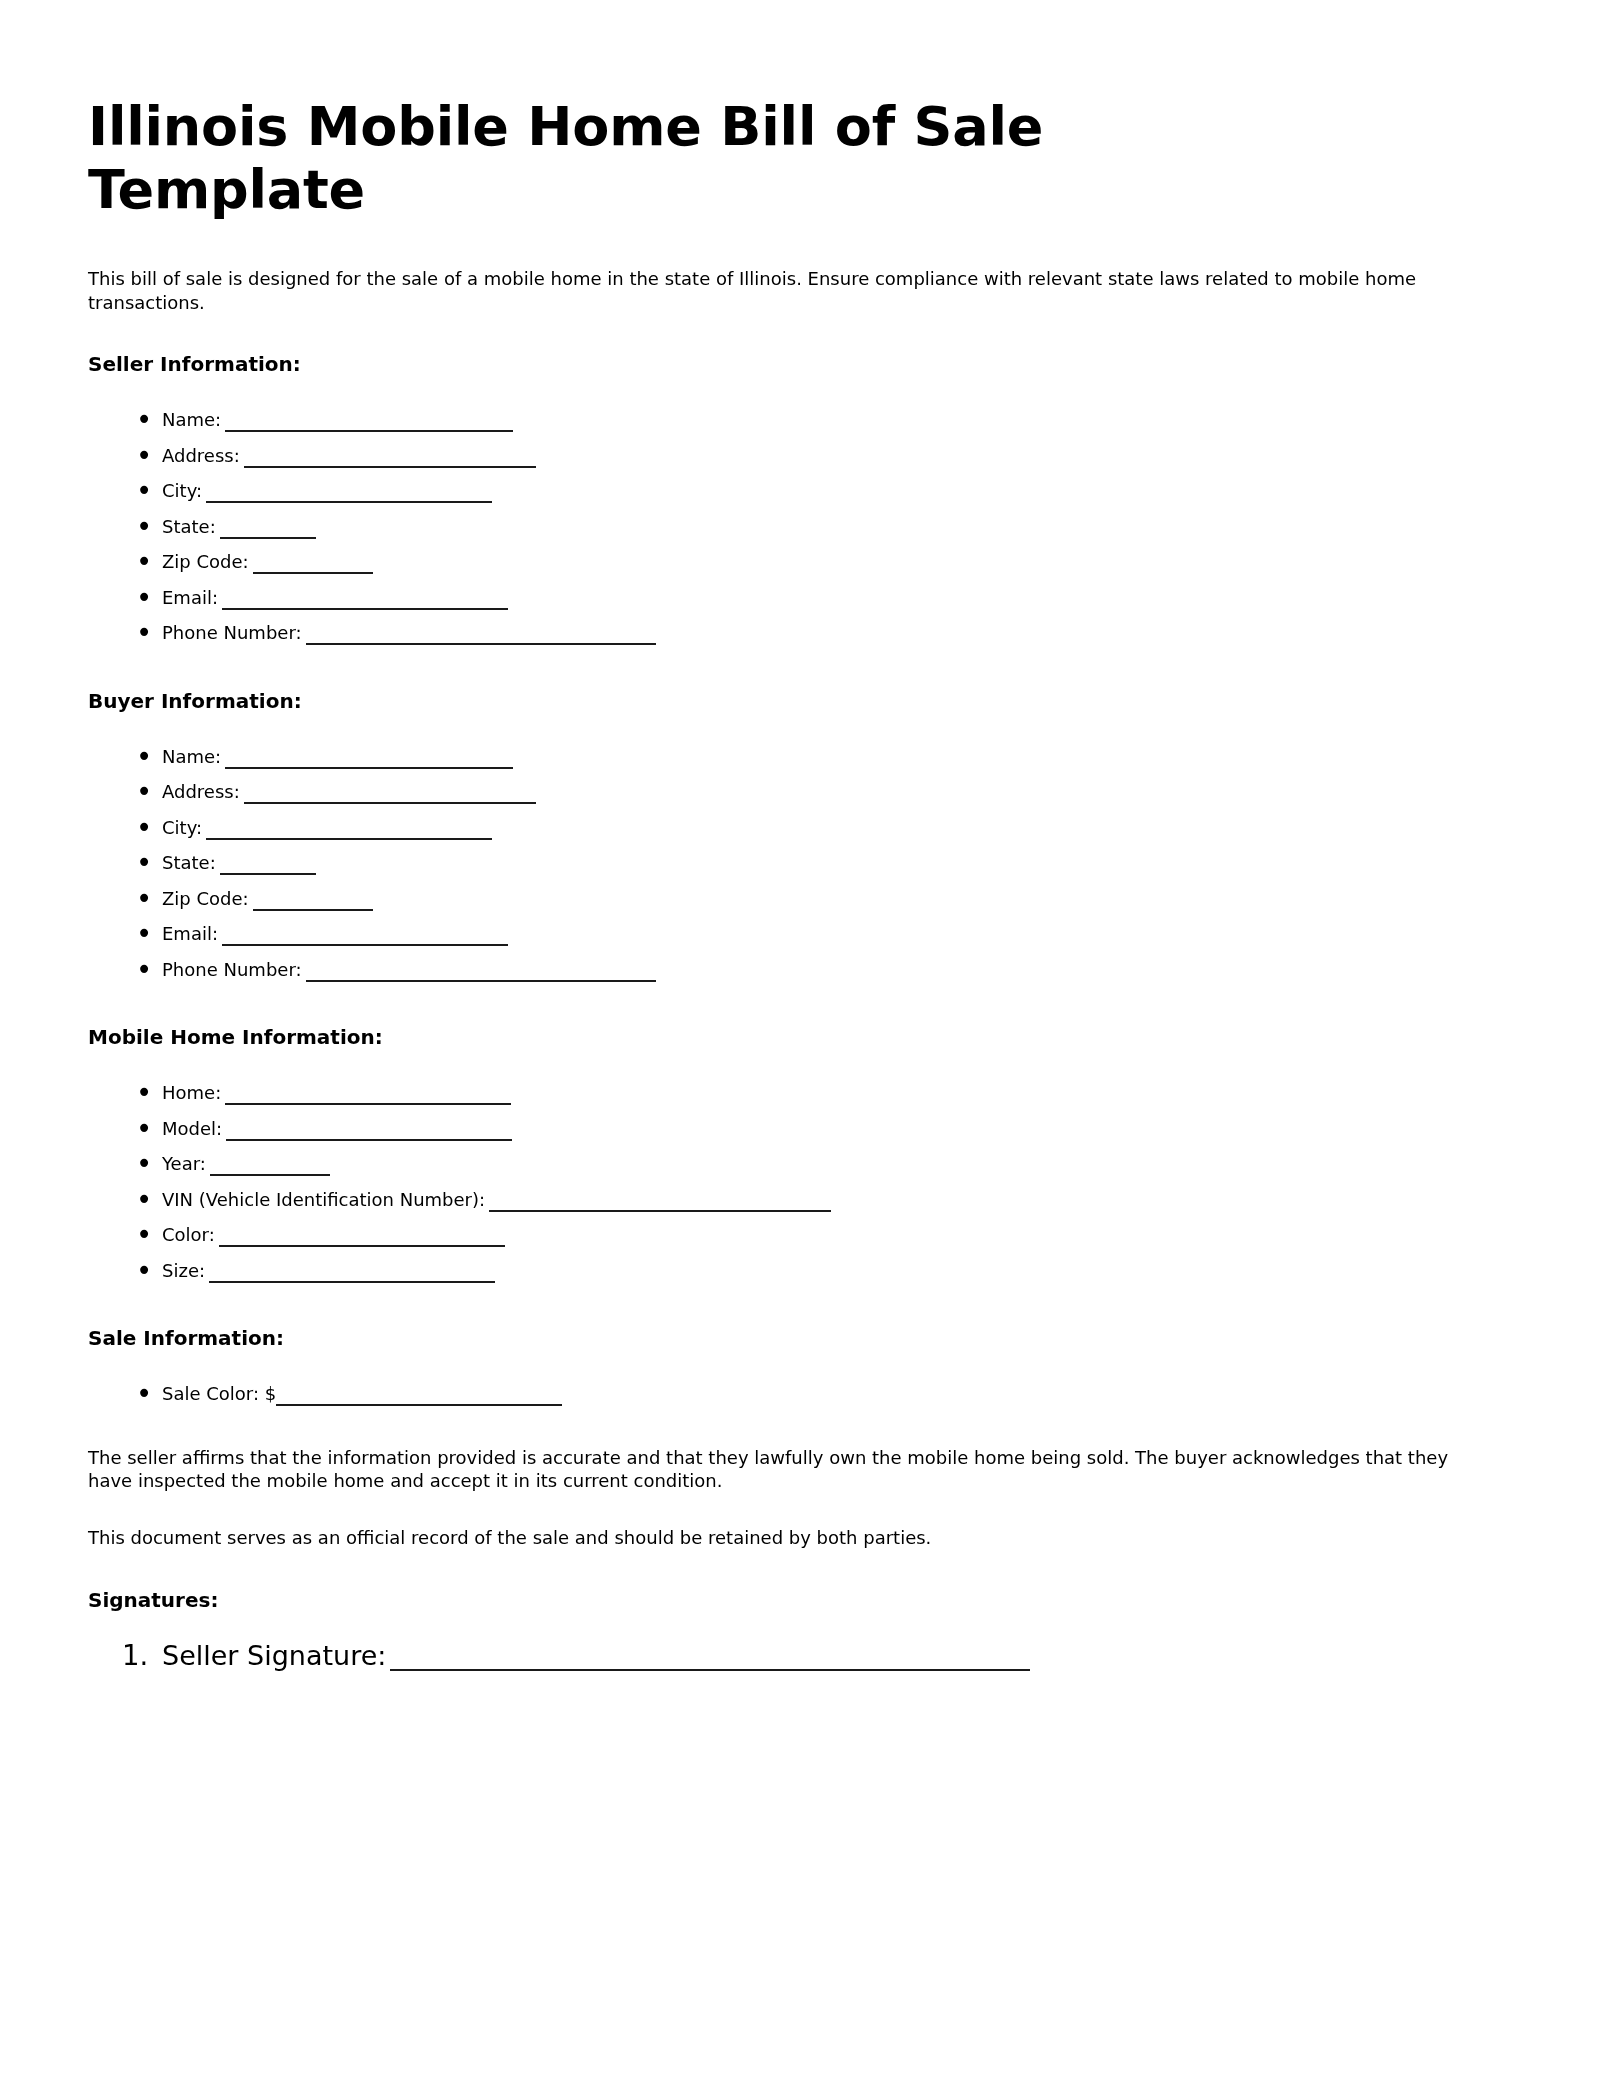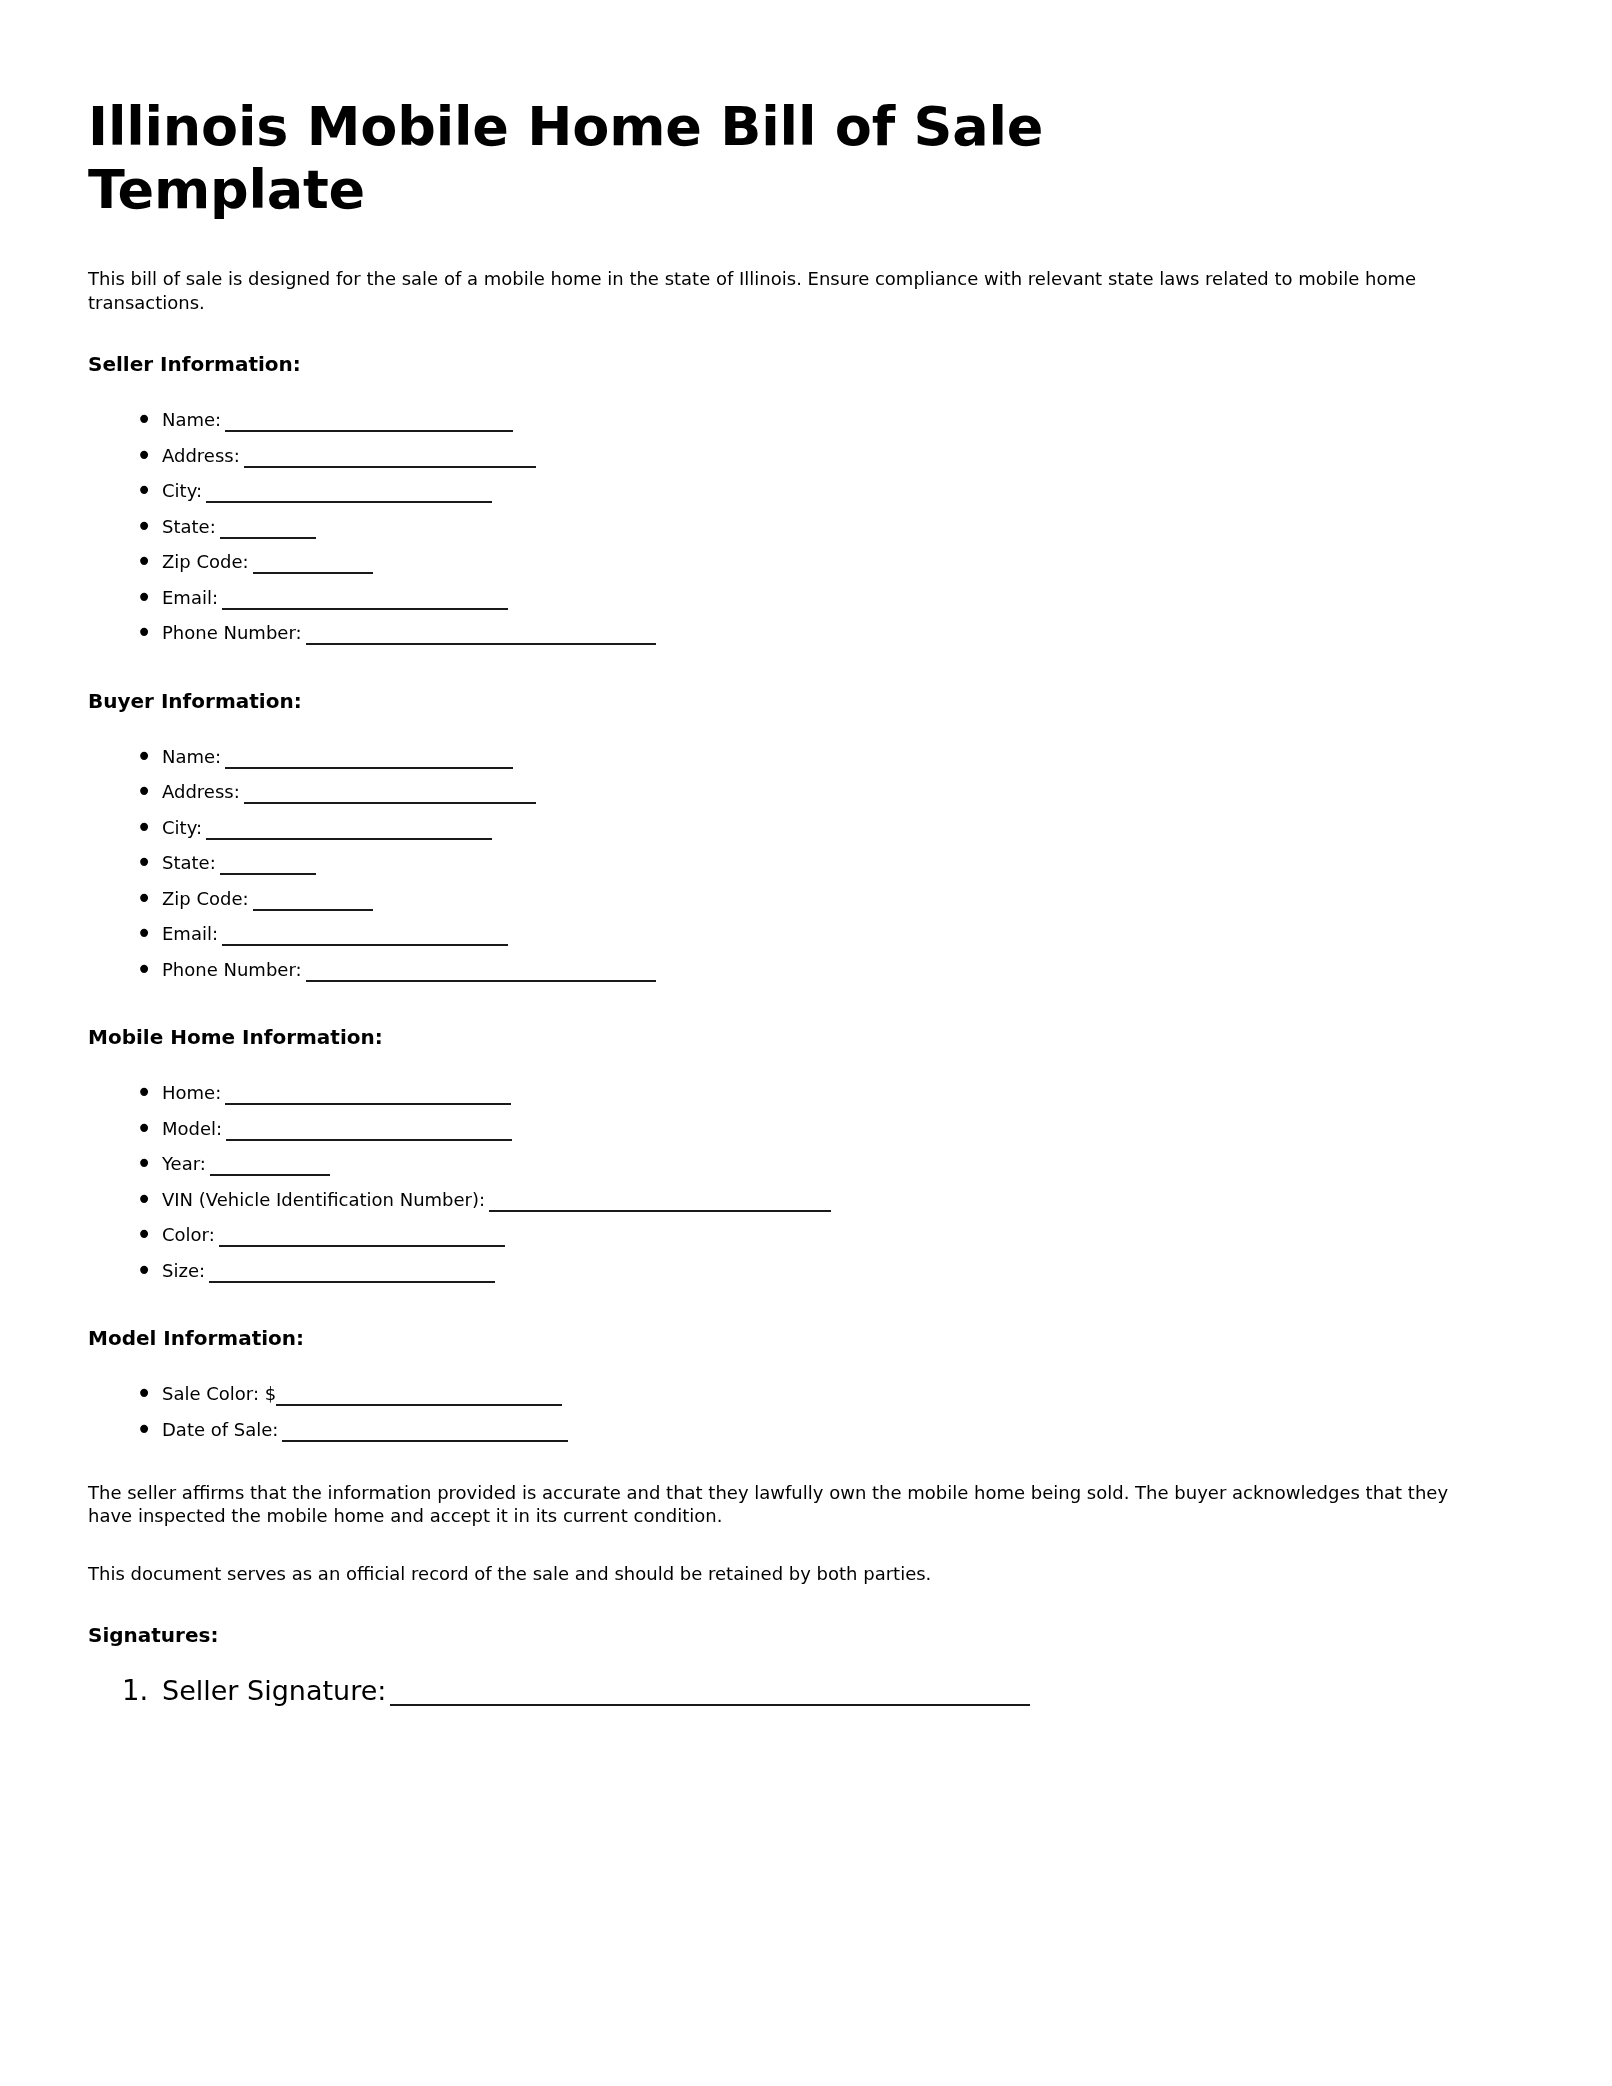--- a/index.html
+++ b/index.html
@@ -187,26 +187,25 @@
     <ul class="field-list">
       <li><span>Home:</span><span class="blank w-md"></span></li>
       <li><span>Model:</span><span class="blank w-md"></span></li>
       <li><span>Year:</span><span class="blank w-xs"></span></li>
       <li><span>VIN (Vehicle Identification Number):</span><span class="blank w-vin"></span></li>
       <li><span>Color:</span><span class="blank w-md"></span></li>
       <li><span>Size:</span><span class="blank w-md"></span></li>
     </ul>
 
     <div class="spacer-before-heading"></div>
-    <h2 class="section-heading">Model Information:</h2>
+    <h2 class="section-heading">Sale Information:</h2>
     <div class="spacer-after-heading"></div>
 
     <ul class="field-list">
       <li><span>Sale Color: $</span><span class="blank nospace w-md"></span></li>
-      <li><span>Date of Sale:</span><span class="blank w-md"></span></li>
     </ul>
 
     <div class="spacer-para"></div>
     <p class="body-para">The seller affirms that the information provided is accurate and that they lawfully own the mobile home being sold. The buyer acknowledges that they have inspected the mobile home and accept it in its current condition.</p>
 
     <div class="spacer-para"></div>
     <p class="body-para">This document serves as an official record of the sale and should be retained by both parties.</p>
 
     <div class="spacer-before-heading"></div>
     <h2 class="section-heading">Signatures:</h2>

